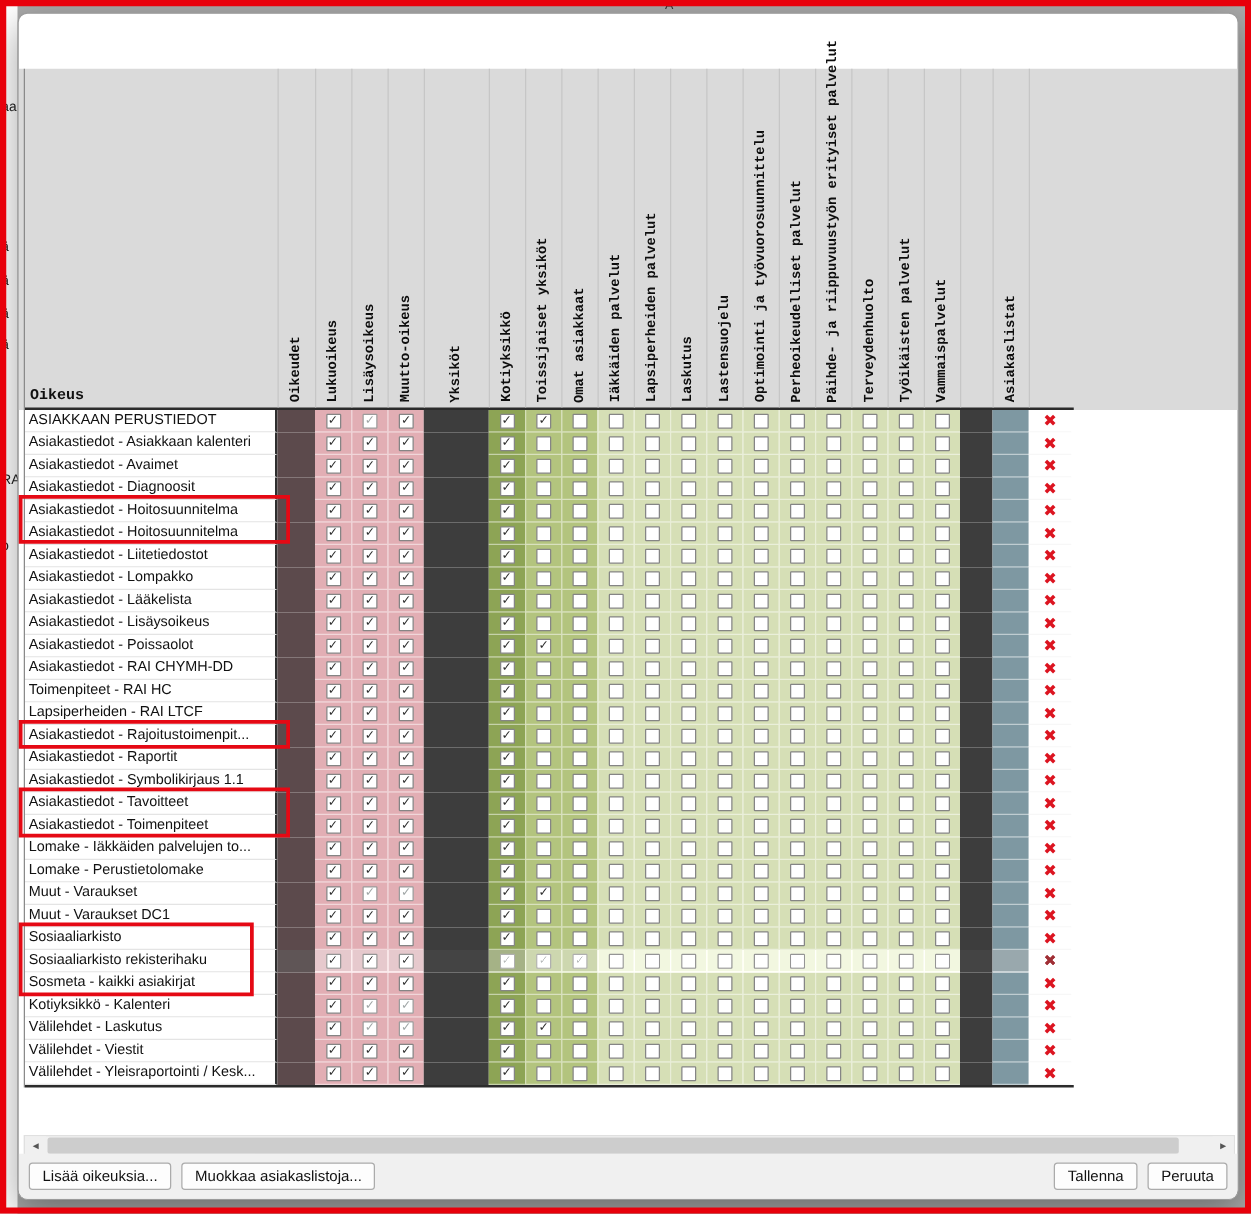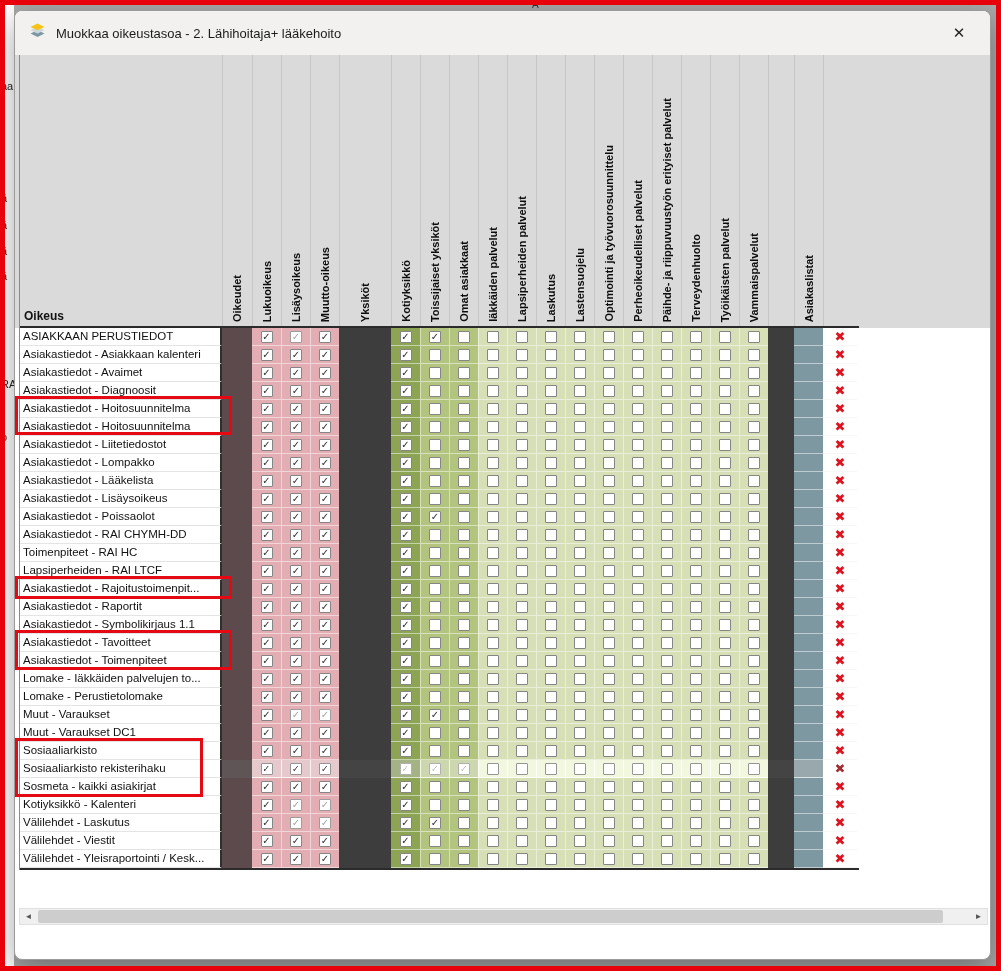--- a/index.html
+++ b/index.html
@@ -21,21 +21,21 @@
     box-shadow: 0 10px 30px rgba(0,0,0,.35); overflow: hidden; z-index: 2;
   }
   .titlebar { position: absolute; top: 0; left: 0; right: 0; height: 44px; background: #f2f1f0; display: flex; align-items: center; padding: 0 14px; gap: 10px; }
   .title { font-size: 13px; color: #1b1b1b; }
   .close { margin-left: auto; width: 34px; text-align: center; font-size: 15px; color: #222; cursor: pointer; }
 
   .header-band { position: absolute; top: 44px; left: 0; width: 100%; height: 273px; background: #dadada; }
 
   .mtable { position: absolute; left: 4px; top: 44px; width: 840px; border-left: 1px solid #8a8a8a; }
   .hrow { display: flex; height: 273px; align-items: flex-end; border-bottom: 2px solid #2b2b2b; }
-  .hcell { height: 100%; display: flex; align-items: flex-end; justify-content: center; border-left: 1px solid #c6c6c6; }
+  .hcell { height: 100%; display: flex; align-items: flex-end; justify-content: center; border-left: 1px solid #c6c6c6; font-family: Liberation Mono, monospace; }
   .hcell-label { width: 202px; position: relative; border-left: none; }
   .oikeus { position: absolute; left: 4px; bottom: 3px; font-weight: bold; font-size: 12px; }
   .vtext {
     writing-mode: vertical-rl; transform: rotate(180deg);
     font-weight: bold; font-size: 11px; line-height: 1.15;
     white-space: nowrap; margin-bottom: 4px; color: #0d0d0d;
   }
 
   .mbody { border-bottom: 2px solid #2b2b2b; }
   .trow { display: flex; height: 18px; }
@@ -92,31 +92,20 @@
     <span class="frag" style="top:219px">ä</span>
     <span class="frag" style="top:245px">ä</span>
     <span class="frag" style="top:270px">ä</span>
     <span class="frag" style="top:378px">RA</span>
     <span class="frag" style="top:431px">o</span>
   </div>
   <span class="top-frag" style="left:532px;top:-1px">A</span>
 
   <div class="dialog">
 
-    <div class="titlebar">
-      <span class="app-icon">
-        <svg width="17" height="16" viewBox="0 0 17 16" aria-hidden="true">
-          <path d="M1.5 10.6 8.5 7.2l7 3.4-7 3.4z" fill="#7c97a4"></path>
-          <path d="M1.5 7.2 8.5 3.8l7 3.4-7 3.4z" fill="#cfd6da"></path>
-          <path d="M1.5 3.9 8.5 .5l7 3.4-7 3.4z" fill="#f3c317"></path>
-        </svg>
-      </span>
-      <span class="title">Muokkaa oikeustasoa - 2. Lähihoitaja+ lääkehoito</span>
-      <span class="close">✕</span>
-    </div>
 
     <div class="header-band"></div>
 
     <div class="mtable">
       <div class="hrow">
         <div class="hcell hcell-label">
           <span class="oikeus">Oikeus</span>
         </div>
 
       <div class="hcell kind-sep-a">
@@ -1925,20 +1914,26 @@
     </div>
 
     <div class="hscroll">
       <span class="sbtn">◄</span>
       <span class="strack">
         <span class="sthumb"></span>
       </span>
       <span class="sbtn">►</span>
     </div>
 
+    <div class="footer">
+      <button class="btn">Lisää oikeuksia...</button>
+      <button class="btn">Muokkaa asiakaslistoja...</button>
+      <button class="btn btn-right">Tallenna</button>
+      <button class="btn">Peruuta</button>
+    </div>
 
   </div>
 
   <div class="ann" style="left:15px;top:396px;width:217px;height:39px"></div>
   <div class="ann" style="left:15px;top:576px;width:217px;height:23px"></div>
   <div class="ann" style="left:15px;top:630px;width:217px;height:40px"></div>
   <div class="ann" style="left:15px;top:738px;width:188px;height:59px"></div>
   <div class="red-frame"></div>
 
 </div>

